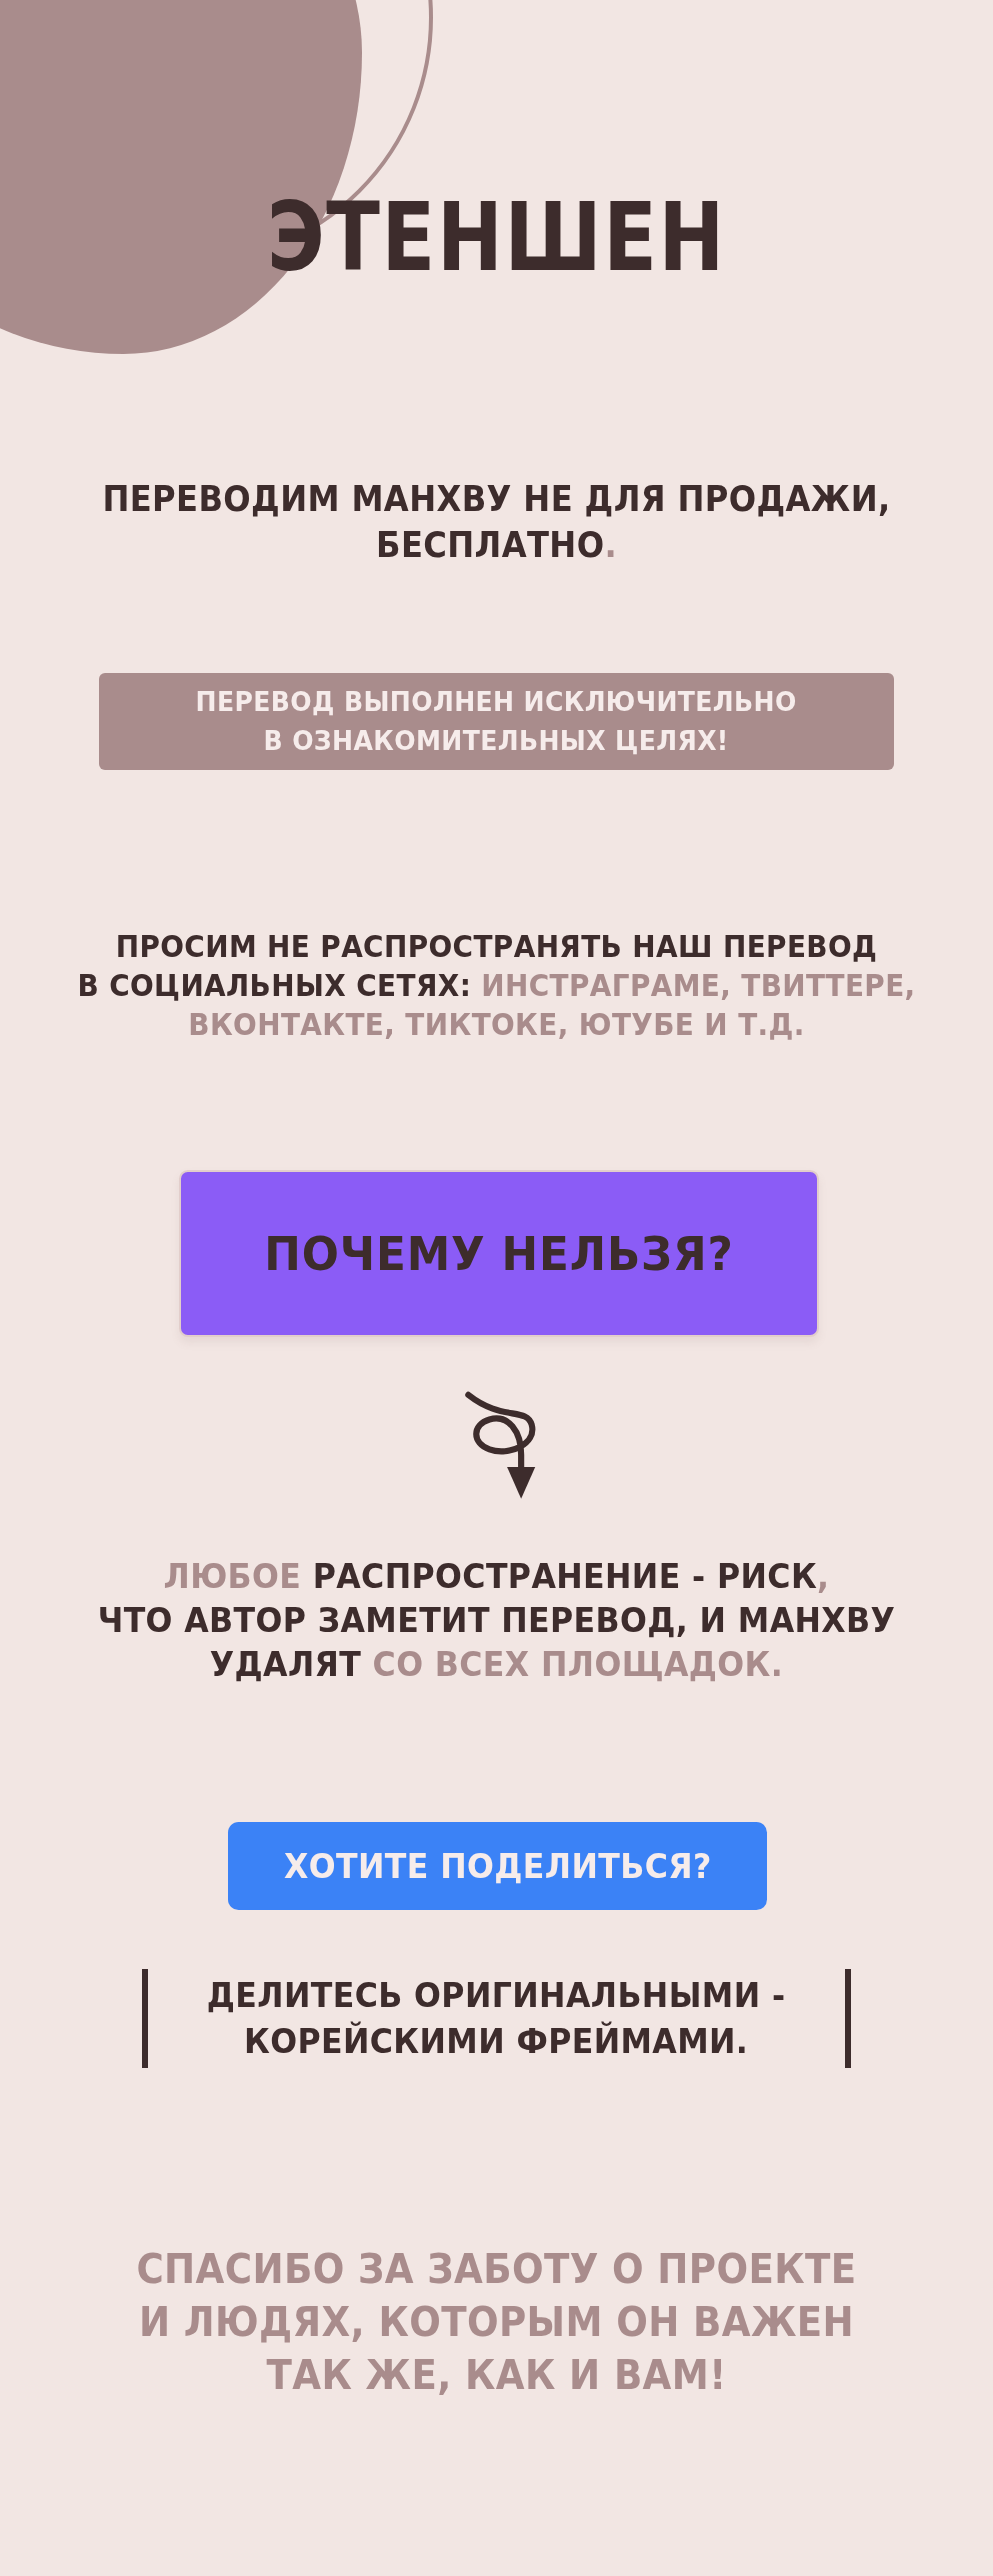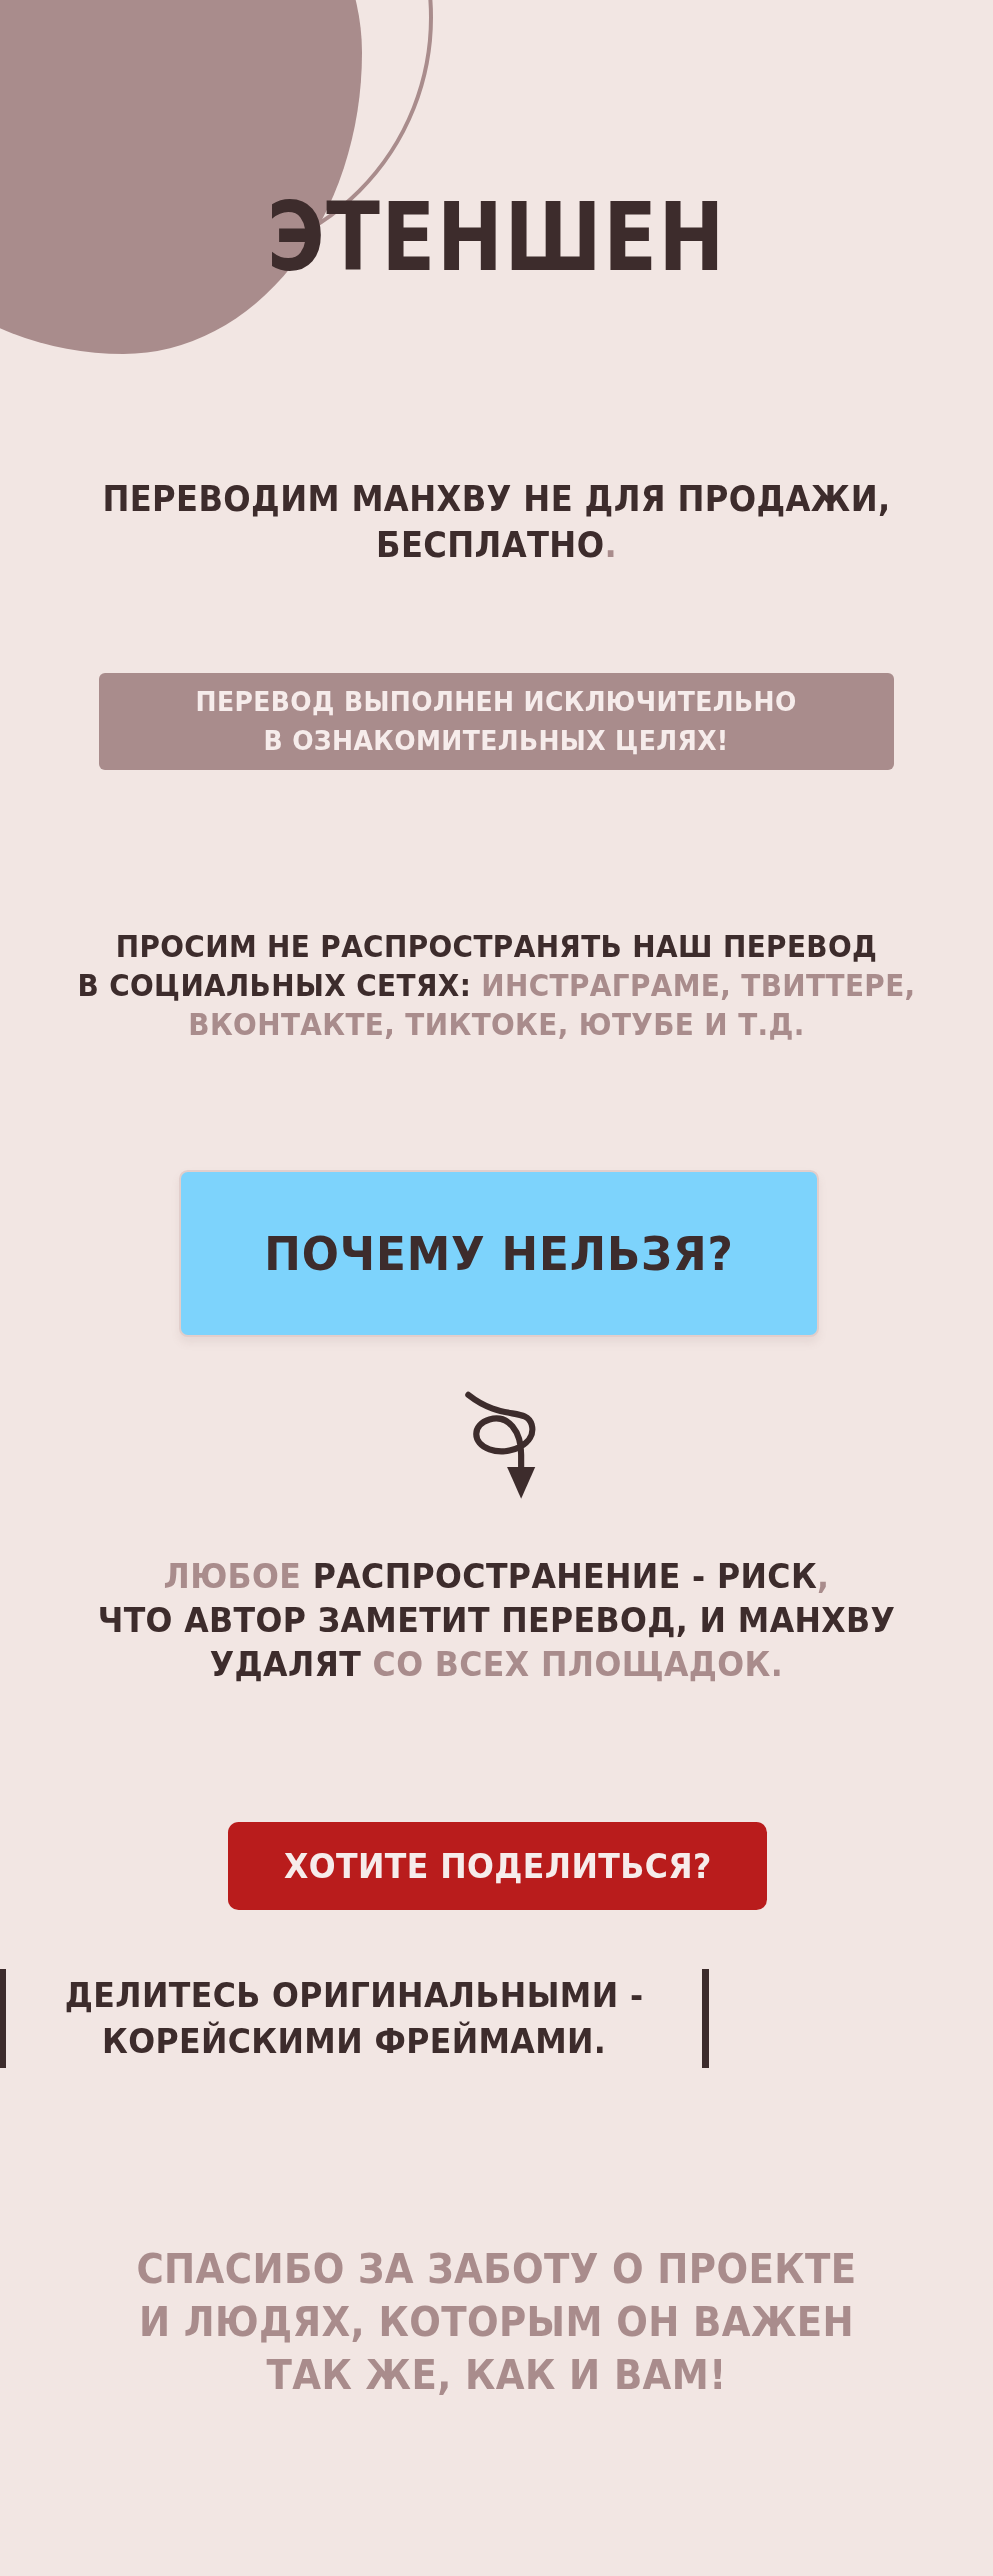--- a/index.html
+++ b/index.html
@@ -114,21 +114,21 @@
   }
   .request .soft { color: #a98c8c; }
 
   
   .whybox {
     position: absolute;
     left: 179px;
     top: 1170px;
     width: 636px;
     height: 163px;
-    background: #7dd3fc;
+    background: #8b5cf6;
     border: 2.6px solid #e2cecb;
     border-radius: 8.8px;
     display: flex;
     align-items: center;
     justify-content: center;
     box-shadow: 0 5.3px 8.8px rgba(140,110,110,0.10);
   }
   .whybox-text {
     font-family: "DejaVu Sans", sans-serif;
     font-weight: 700;
@@ -157,21 +157,21 @@
   }
   .risk .soft { color: #a98c8c; }
 
   
   .sharebanner {
     position: absolute;
     left: 228px;
     top: 1822px;
     width: 539px;
     height: 88px;
-    background: #b91c1c;
+    background: #3b82f6;
     border-radius: 10.6px;
     display: flex;
     align-items: center;
     justify-content: center;
   }
   .sharebanner-text {
     color: #f6eceb;
     font-family: "DejaVu Sans", sans-serif;
     font-weight: 700;
     font-size: 34px;
@@ -180,20 +180,21 @@
   }
 
   
   .frames-wrap {
     position: absolute;
     left: 0;
     top: 1969px;
     width: 993px;
     display: flex;
     align-items: center;
+    justify-content: center;
     gap: 37px;
   }
   .vbar {
     width: 6.2px;
     height: 99px;
     background: #3d2c2c;
   }
   .frames-text {
     font-family: "DejaVu Sans", sans-serif;
     font-weight: 700;

